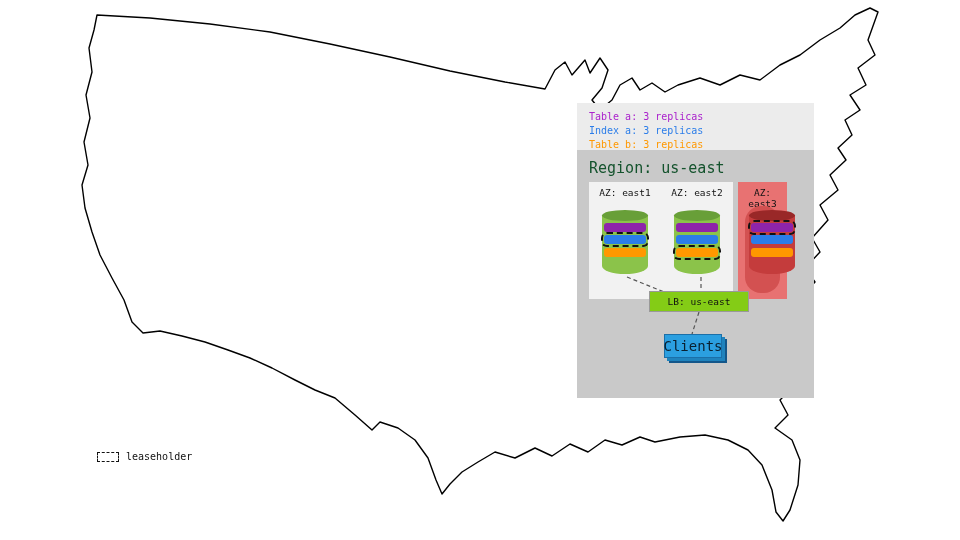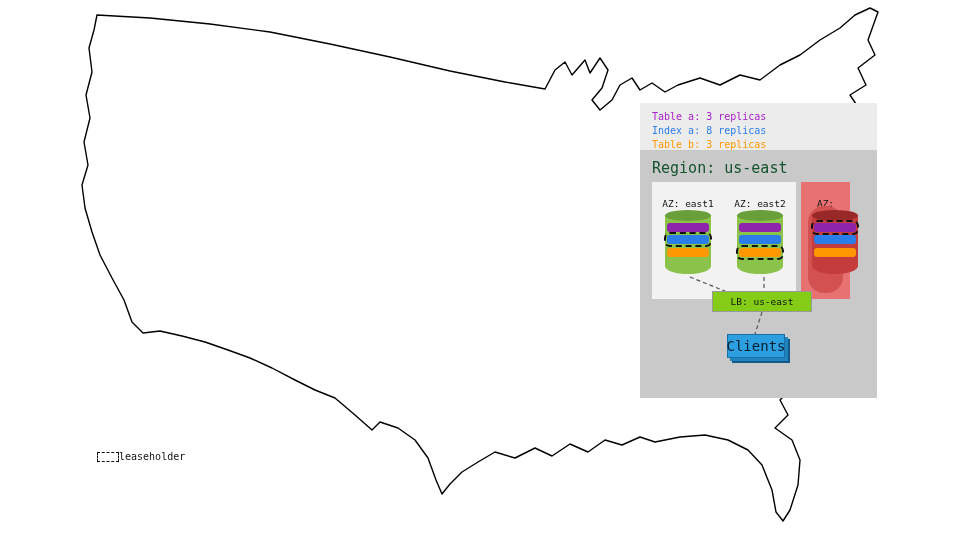--- a/index.html
+++ b/index.html
@@ -4,35 +4,35 @@
 <style>
   html,body{margin:0;padding:0;background:#fff;}
   body{width:960px;height:540px;position:relative;overflow:hidden;
        font-family:"DejaVu Sans Mono","Liberation Mono",monospace;}
   .stage{position:absolute;inset:0;}
 
   
   #us-map{position:absolute;left:0;top:0;}
 
   
-  .overlay{position:absolute;left:640px;top:103px;width:237px;border-radius:31px;}
+  .overlay{position:absolute;left:577px;top:103px;width:237px;border-radius:31px;}
   .legend-box{background:#ececec;padding:7px 12px 6px 12px;height:47px;box-sizing:border-box;}
   .legend-row{font-size:10px;line-height:14px;white-space:pre;}
   .legend-table-a{color:#aa22cc;}
   .legend-index-a{color:#2b7de9;}
   .legend-table-b{color:#ff9800;}
 
   .region-box{background:#c9c9c9;height:248px;position:relative;}
   .region-title{font-size:15px;color:#14532d;padding:9px 0 0 12px;}
 
   .az-row{position:absolute;left:12px;top:32px;display:flex;}
   .az{width:72px;height:117px;background:#f2f2f2;position:relative;box-sizing:border-box;}
   .az + .az{}
   .az.failed{width:49px;background:#e87272;margin-left:5px;}
-  .az-label{font-size:9.5px;color:#111;text-align:center;padding-top:16px;}
+  .az-label{font-size:9.5px;color:#111;text-align:center;padding-top:5px;}
   .red-blob{position:absolute;left:7px;right:7px;top:24px;bottom:6px;background:#d35151;border-radius:16px;}
 
   .cylinder{position:absolute;left:13px;top:28px;width:46px;height:64px;}
   .az.failed .cylinder{left:11px;}
   .cyl-body{position:absolute;left:0;right:0;top:5px;bottom:0;background:#8bc34a;
             border-radius:0 0 23px 23px / 0 0 8px 8px;}
   .cyl-top{position:absolute;left:0;top:0;width:46px;height:11px;border-radius:50%;background:#689f38;}
   .failed .cyl-body{background:#c43c3c;}
   .failed .cyl-top{background:#992828;}
 
@@ -48,21 +48,21 @@
           border:1px solid #999;box-sizing:border-box;font-size:9.5px;color:#111;
           display:flex;align-items:center;justify-content:center;}
   .clients-box{position:absolute;left:87px;top:184px;width:58px;height:24px;background:#2b9fe0;
           border:1px solid #1b6fa8;box-sizing:border-box;font-size:14px;color:#0a2030;
           display:flex;align-items:center;justify-content:center;
           box-shadow:3px 3px 0 #1f83bd,5px 5px 0 #14578a;}
 
   
   .map-key{position:absolute;left:97px;top:451px;display:flex;align-items:center;}
   .key-box{width:20px;height:8px;border:1.5px dashed #111;background:transparent;}
-  .key-label{font-size:10px;color:#111;}
+  .key-label{font-size:10px;color:#111;margin-left:7px;}
 </style>
 </head>
 <body>
 
 <div class="stage">
 
   <svg id="us-map" width="960" height="540" viewBox="0 0 960 540">
     <path d="M 97,15 L 150,18 210,24 270,32 330,44 390,57 450,71 505,82 545,89
          555,70 565,62 572,75 585,60 590,73 600,58 608,70 602,88 592,100 600,110
          612,100 620,85 632,78 640,90 652,83 665,92 678,85
@@ -77,21 +77,21 @@
          355,415 335,398 315,390 295,380 272,368 250,358 228,350 205,342 182,336
          160,331 143,333 132,322
          124,300 112,278 100,255 92,232 85,208 82,185 88,165 84,142 90,118 86,95
          92,72 89,48 94,30 Z" fill="#ffffff" stroke="#000000" stroke-width="1.4" stroke-linejoin="round"></path>
   </svg>
 
   <div class="overlay">
 
     <div class="legend-box">
       <div class="legend-row legend-table-a">Table a: 3 replicas</div>
-      <div class="legend-row legend-index-a">Index a: 8 replicas</div>
+      <div class="legend-row legend-index-a">Index a: 3 replicas</div>
       <div class="legend-row legend-table-b">Table b: 3 replicas</div>
     </div>
 
     <div class="region-box">
       <div class="region-title">Region: us-east</div>
 
       <div class="az-row">
 
         <div class="az">
           <div class="az-label">AZ: east1</div>

